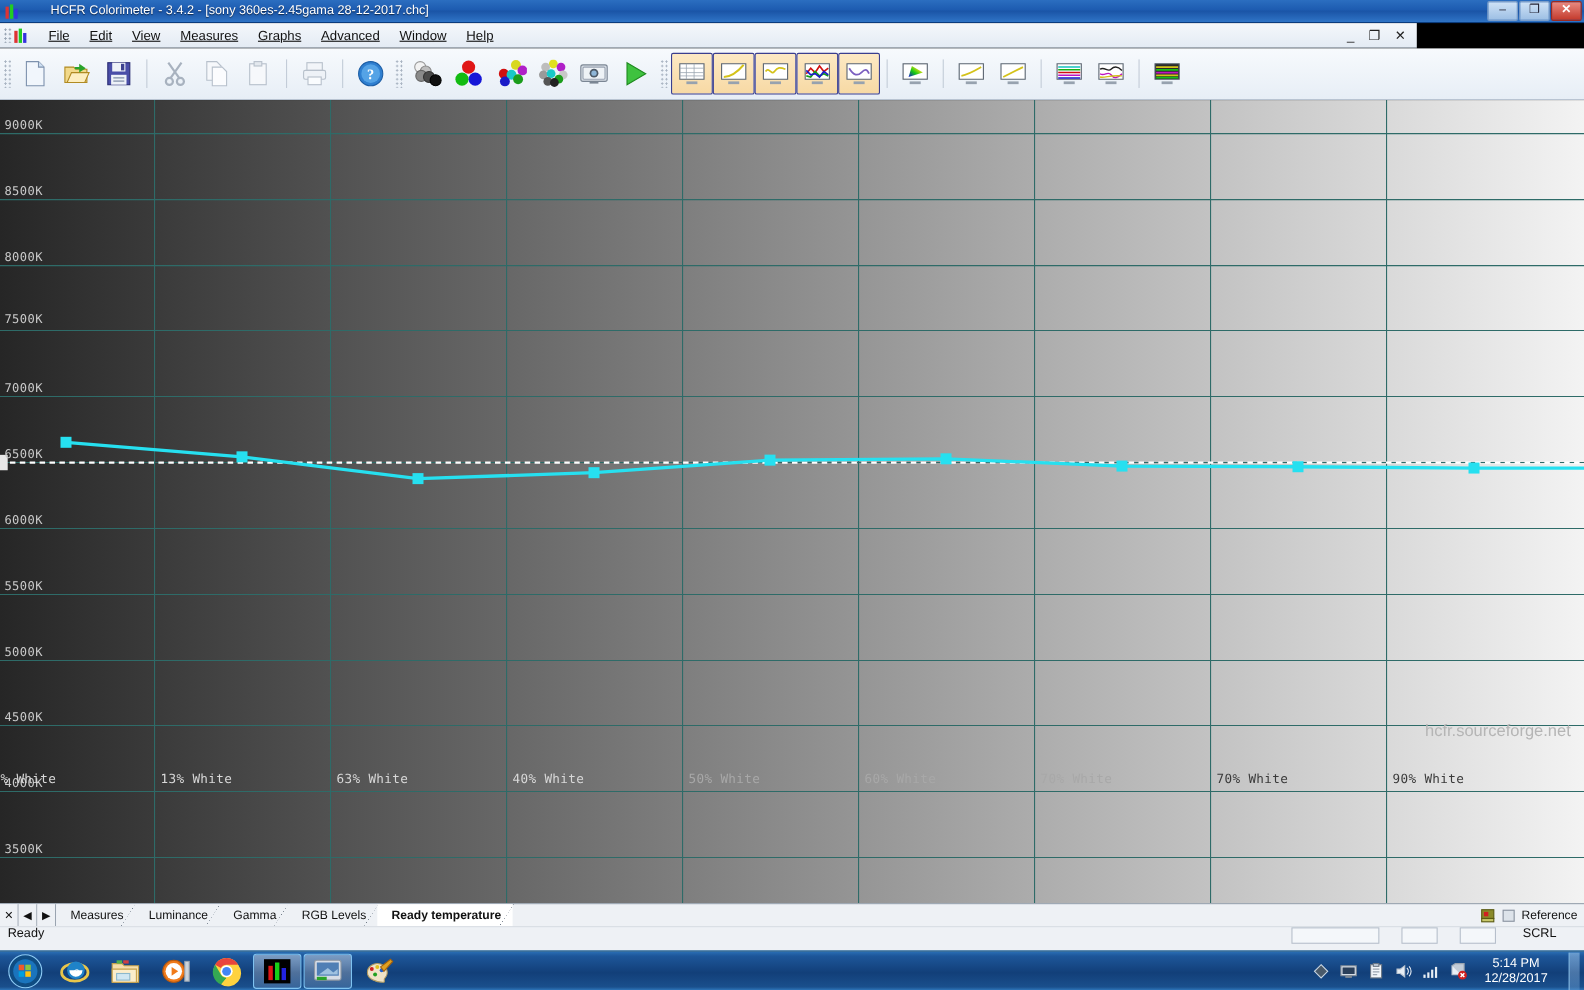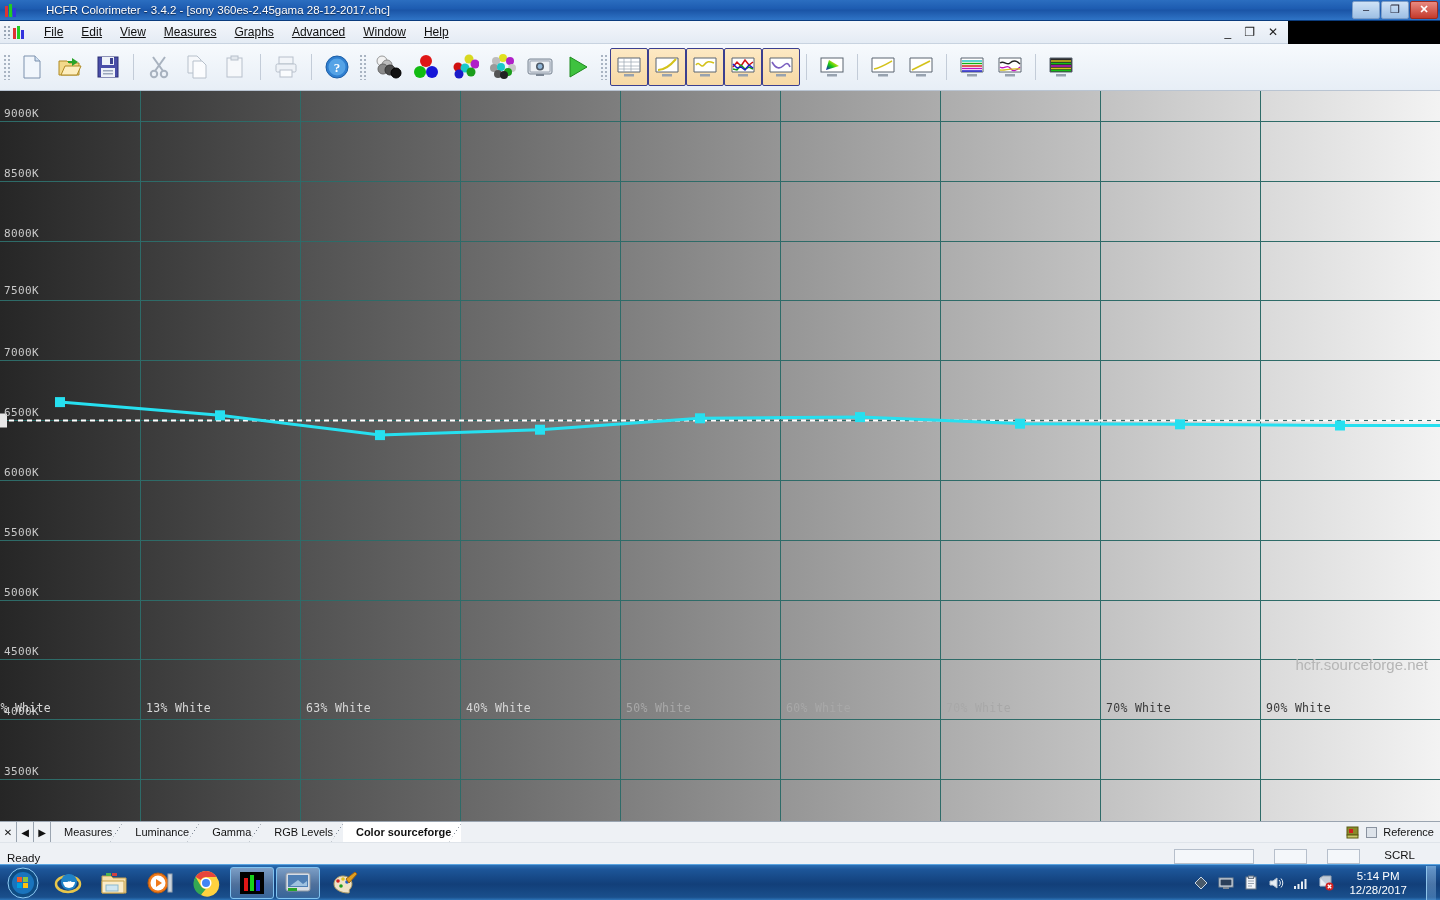--- a/index.html
+++ b/index.html
@@ -83,21 +83,21 @@
   .tab { position:relative; display:flex; align-items:center; padding:0 10px 0 13px;
     font-size:11px; color:#111; background:#eef1f5; }
   .tab::after { content:""; position:absolute; right:-1px; top:0; bottom:0; width:13px;
     background:linear-gradient(to bottom right, transparent 49.5%, #6d7885 50%, transparent 51%); }
   .tab.active { background:#fff; font-weight:bold; }
   .tab-right { margin-left:auto; display:flex; align-items:center; gap:6px; padding-right:6px; font-size:11px; color:#111;}
   .chk { width:11px; height:11px; border:1px solid #8a93a0; background:#dde3ea; display:inline-block; }
 
   
   .statusbar { position:absolute; left:0; top:842px; width:1440px; height:22px;
-    background:#eef1f5; display:flex; align-items:flex-end; border-top:1px solid #dfe4ea;}
+    background:#eef1f5; display:flex; align-items:flex-start; border-top:1px solid #dfe4ea;}
   .st-ready { font-size:11.5px; color:#111; padding-left:7px; }
   .st-panes { margin-left:auto; display:flex; gap:20px; padding-right:21px; }
   .st-pane { height:15px; border:1px solid #b6bfcb; background:#f4f7fa; }
   .st-scrl { font-size:11.5px; color:#111; padding:0 4px; }
 
   
   .taskbar { position:absolute; left:0; top:864px; width:1440px; height:36px;
     background:linear-gradient(180deg,#2a6fb5 0%,#1d5699 12%,#123f79 55%,#1a4f8c 92%,#2d74b8 100%);
     display:flex; align-items:center; border-top:1px solid #5aa4e0; }
   .startorb { width:42px; height:34px; margin-left:2px; display:flex; align-items:center; justify-content:center; }
@@ -516,21 +516,21 @@
 
   <div class="tabbar">
     <span class="tnav">✕</span>
     <span class="tnav">◀</span>
     <span class="tnav">▶</span>
     <span class="tabs">
       <span class="tab">Measures</span>
       <span class="tab">Luminance</span>
       <span class="tab">Gamma</span>
       <span class="tab">RGB Levels</span>
-      <span class="tab active">Color sourceforge</span>
+      <span class="tab active">Ready temperature</span>
     </span>
     <span class="tab-right">
       <span style="display:inline-flex">
         <svg width="15" height="15" viewBox="0 0 15 15">
             <rect x="2" y="2" width="11" height="8" fill="#8a8a2a" stroke="#5a5a12"></rect>
             <rect x="4" y="4" width="4" height="4" fill="#d02020"></rect>
             <rect x="2" y="10" width="11" height="3" fill="#c8c86a" stroke="#5a5a12"></rect>
           </svg>
       </span>
       <span class="chk"></span>

